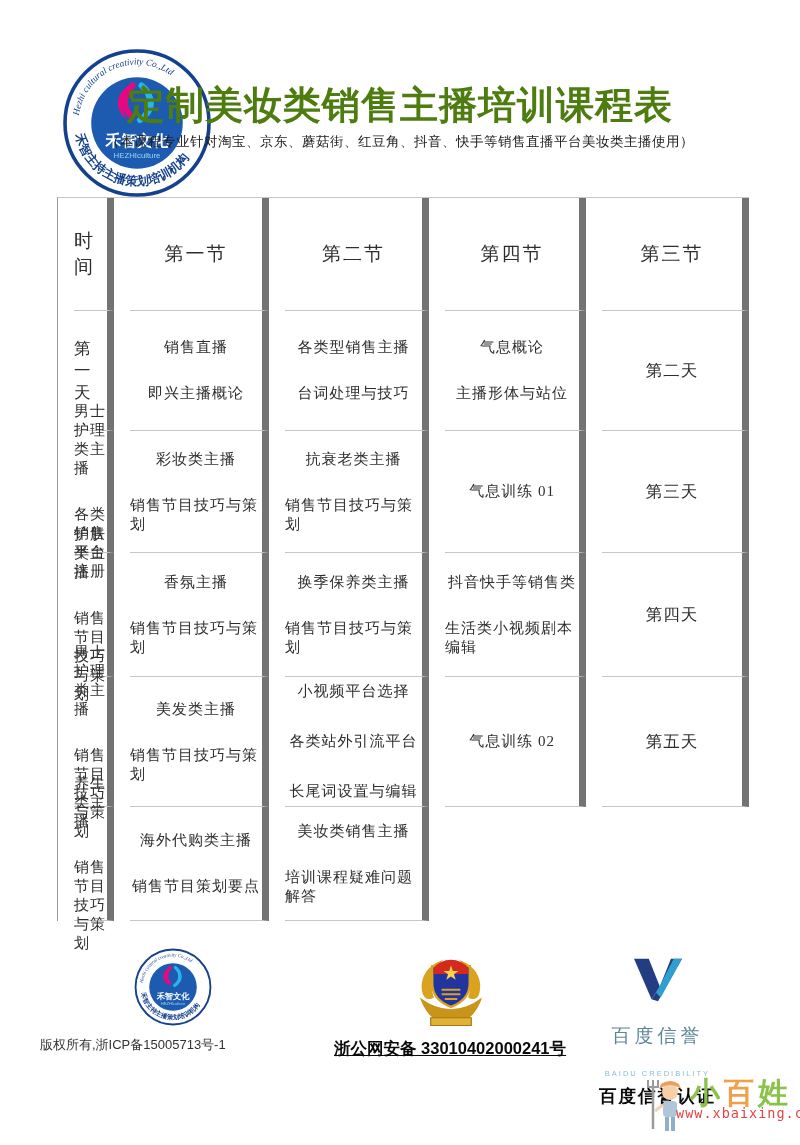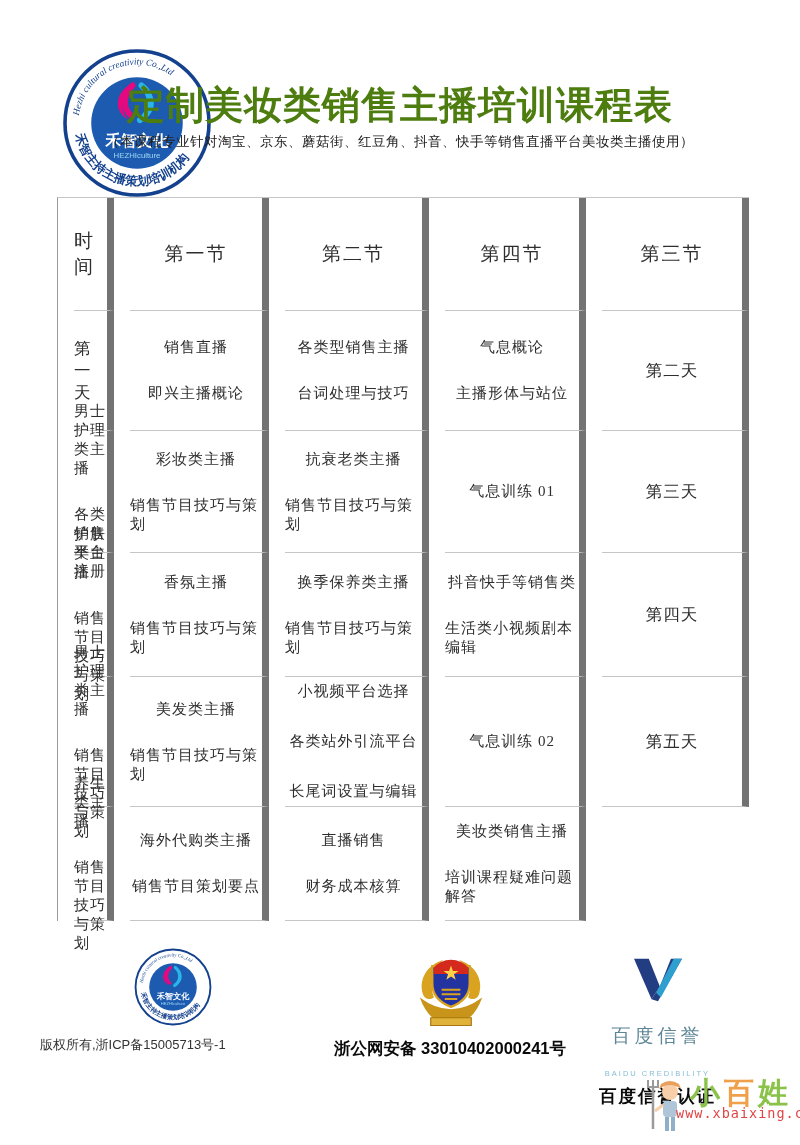--- a/index.html
+++ b/index.html
@@ -28,21 +28,21 @@
   .dcell{font-size:16.5px;letter-spacing:1px;}
   .ccell{font-size:15px;gap:27px;letter-spacing:1px;}
   .ccell.tight{gap:31px;}
 
   
   .hezhi-logo-small{left:134px;top:948px;width:78px;height:78px;}
   .copyright{left:40px;top:1036px;width:260px;text-align:left;
       font-size:13px;color:#333;}
   .police-badge{left:412px;top:948px;width:78px;height:88px;}
   .police-record{left:310px;top:1038px;width:280px;text-align:center;
-      font-size:16.5px;font-weight:bold;color:#0a0a0a;}
+      font-size:16.5px;font-weight:bold;color:#0a0a0a;text-decoration:underline;}
   .baidu-box{left:595px;top:955px;width:125px;text-align:center;}
   .baidu-v{width:56px;height:48px;}
   .baidu-cn{font-size:19px;color:#5d8696;letter-spacing:4px;margin-top:16px;}
   .baidu-en{font-size:7.5px;color:#86bcd6;letter-spacing:2px;margin-top:20px;}
   .baidu-cert{font-size:17.5px;font-weight:bold;color:#0a0a0a;letter-spacing:2px;margin-top:6px;}
 
   
   .watermark{right:4px;bottom:6px;width:150px;height:66px;}
   .wm-farmer{position:absolute;left:0;bottom:4px;width:42px;height:60px;}
   .wm-name{position:absolute;left:44px;top:0;font-size:30px;font-weight:bold;
@@ -174,24 +174,20 @@
   <div class="dcell">第五天</div>
   <div class="ccell">
     <div>养生类主播</div>
     <div>销售节目技巧与策划</div>
   </div>
   <div class="ccell">
     <div>海外代购类主播</div>
     <div>销售节目策划要点</div>
   </div>
   <div class="ccell">
-    <div>直播销售</div>
-    <div>财务成本核算</div>
-  </div>
-  <div class="ccell">
     <div>美妆类销售主播</div>
     <div>培训课程疑难问题解答</div>
   </div>
 </div>
 
 <svg class="abs hezhi-logo-small" viewBox="0 0 100 100">
   <use href="#hezhi-logo"></use>
 </svg>
 <div class="abs copyright">版权所有,浙ICP备15005713号-1</div>
 

